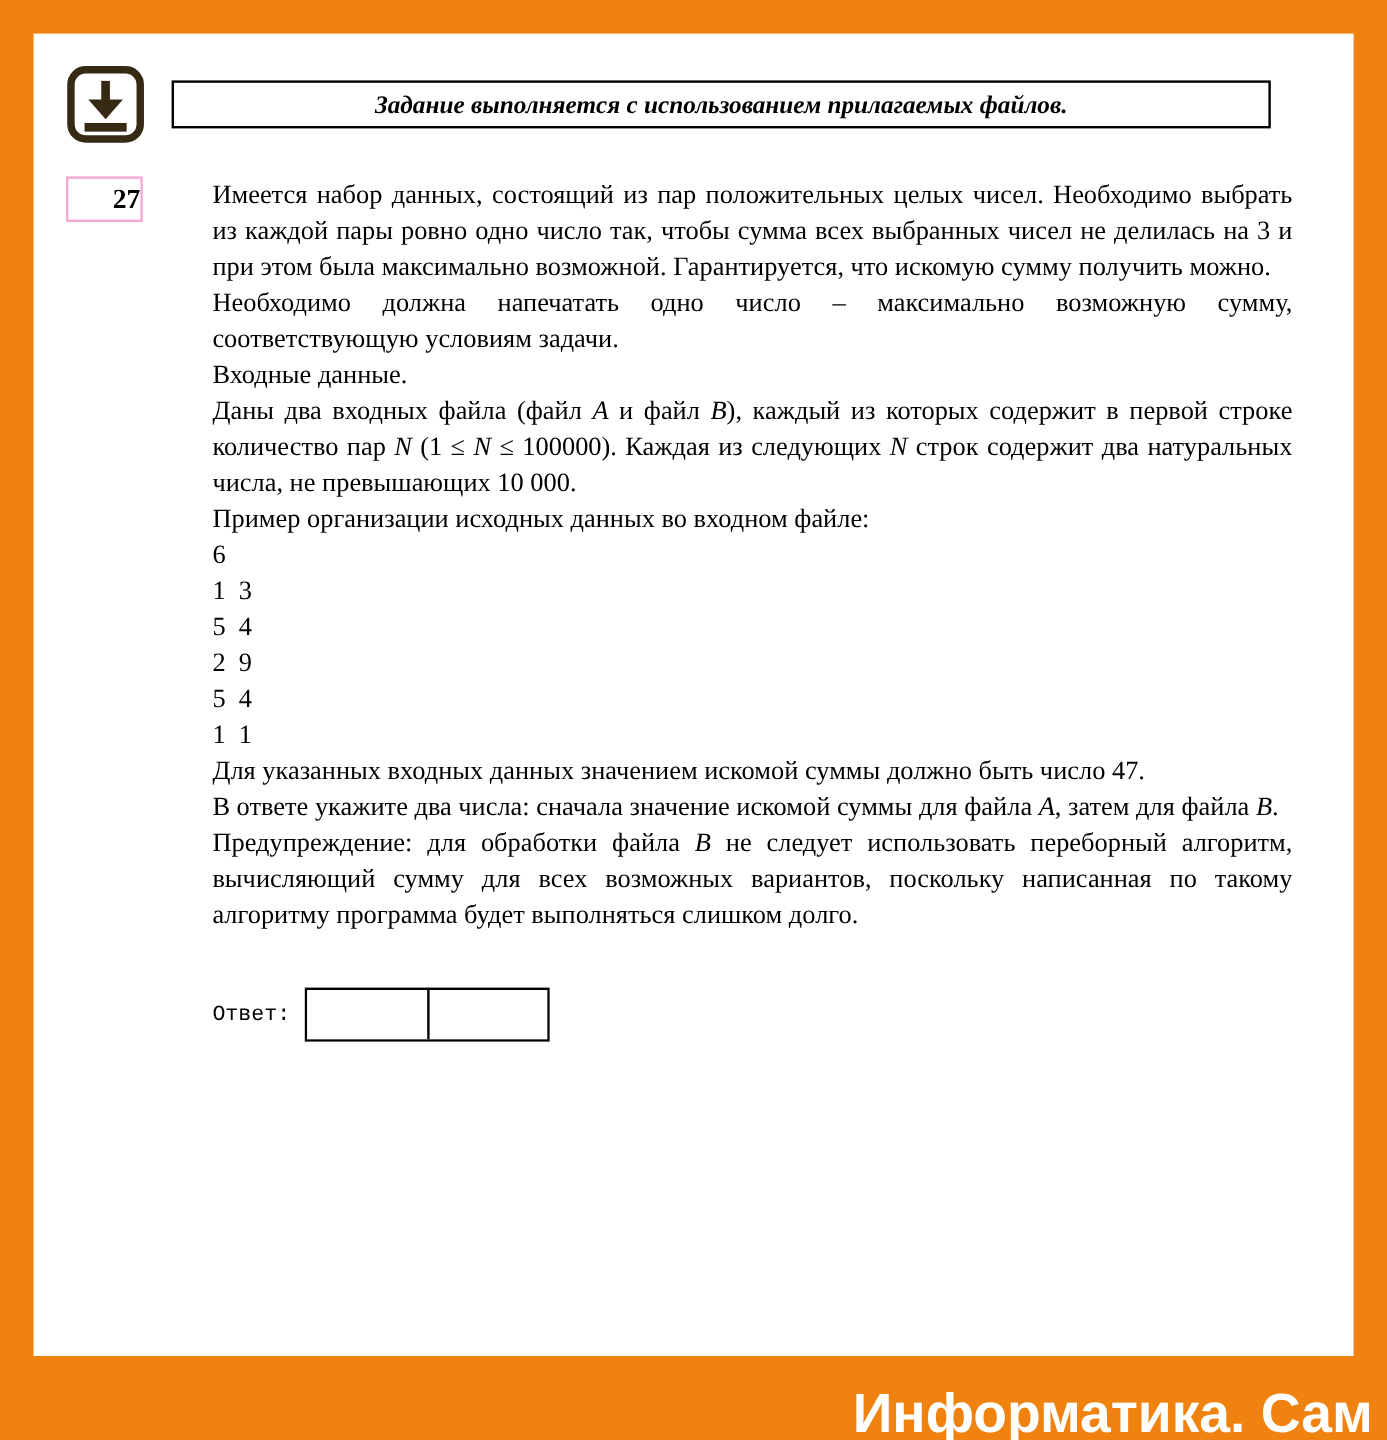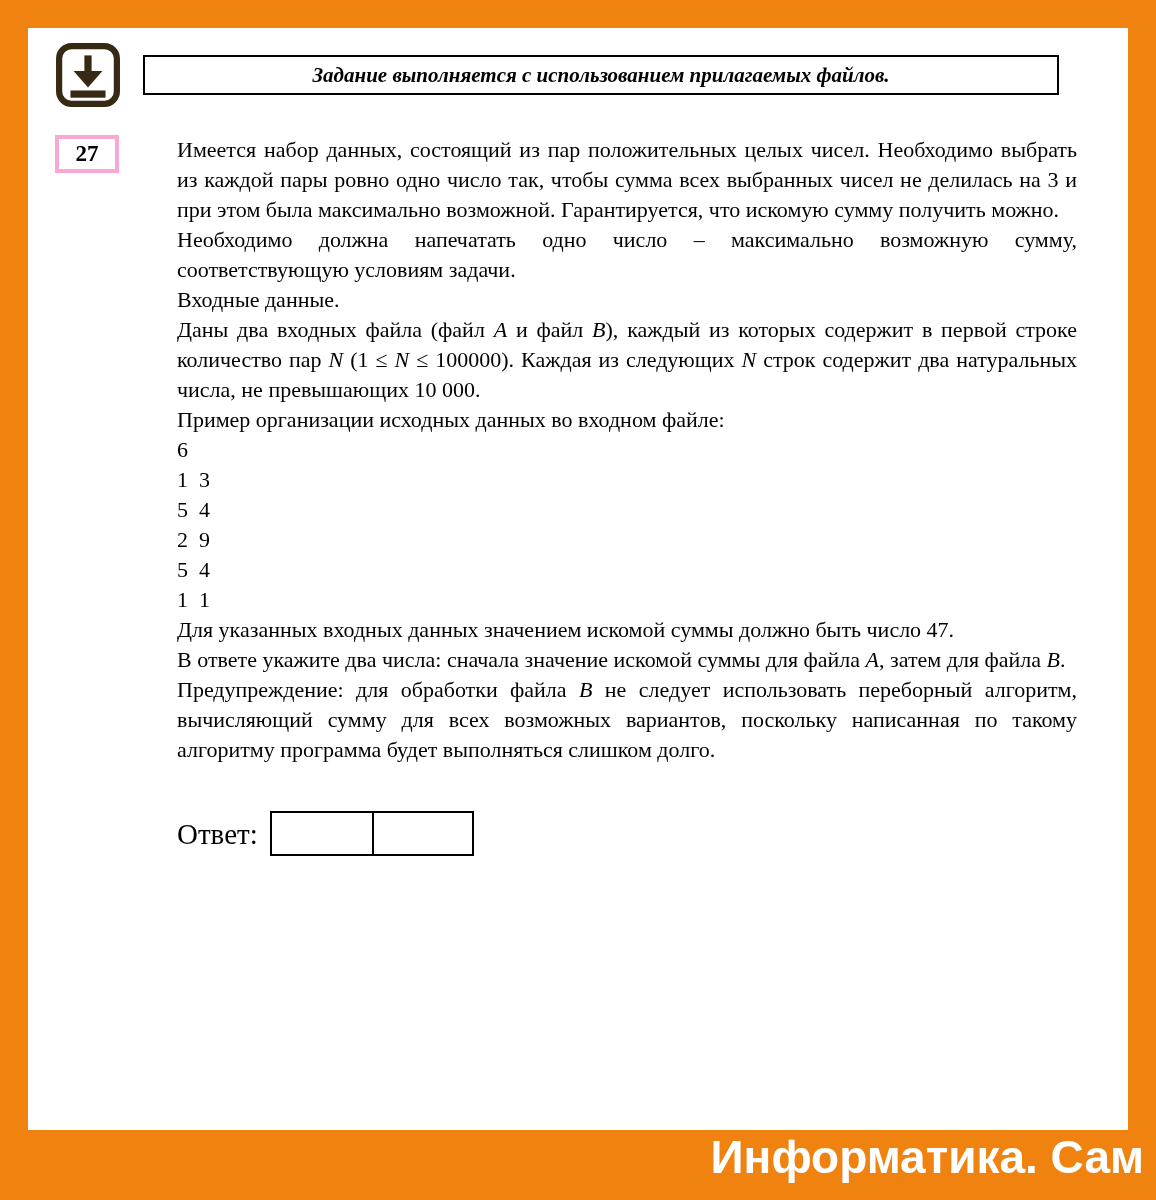--- a/index.html
+++ b/index.html
@@ -16,21 +16,21 @@
     overflow: hidden;
   }
   .page {
     position: absolute;
     left: 28px;
     top: 28px;
     width: 1100px;
     height: 1102px;
     background: #ffffff;
     box-sizing: border-box;
-    padding: 14px 0 0 27px;
+    padding: 26px 0 0 27px;
   }
   .header-row {
     display: flex;
     align-items: flex-start;
   }
   .attach-icon {
     width: 66px;
     height: 66px;
     flex: 0 0 auto;
     color: #362a14;
@@ -56,25 +56,25 @@
     display: flex;
     margin-top: 27px;
   }
   .gutter {
     width: 97px;
     flex: 0 0 auto;
   }
   .task-number-box {
     width: 64px;
     height: 38px;
-    border: 4px solid #f9a8d4;
+    border: 2px solid #f9a8d4;
     box-sizing: border-box;
     display: flex;
     align-items: center;
-    justify-content: center;
+    justify-content: flex-end;
     font-weight: bold;
     font-size: 23px;
   }
   .content {
     width: 900px;
     font-size: 22px;
     line-height: 30px;
     text-align: justify;
     margin-left: 25px;
   }
@@ -86,37 +86,37 @@
     white-space: pre;
     text-align: left;
   }
   .it { font-style: italic; }
   .bd { font-weight: normal; }
   .answer-row {
     display: flex;
     align-items: center;
     margin-top: 46px;
   }
-  .answer-label { font-size: 29px; }
+  .answer-label { font-size: 18px; font-family: Liberation Mono, monospace; }
   .answer-table {
     display: flex;
     margin-left: 12px;
     border: 2px solid #000;
   }
   .answer-cell {
     width: 100px;
     height: 41px;
     box-sizing: border-box;
     background: #fff;
   }
   .answer-cell + .answer-cell { border-left: 2px solid #000; }
   .watermark {
     position: absolute;
     right: 12px;
-    bottom: 20px;
+    bottom: 0;
     font-family: "Liberation Sans", sans-serif;
     font-weight: bold;
     font-size: 46px;
     line-height: 1;
     color: #ffffff;
     white-space: nowrap;
   }
 </style>
 </head>
 <body>

